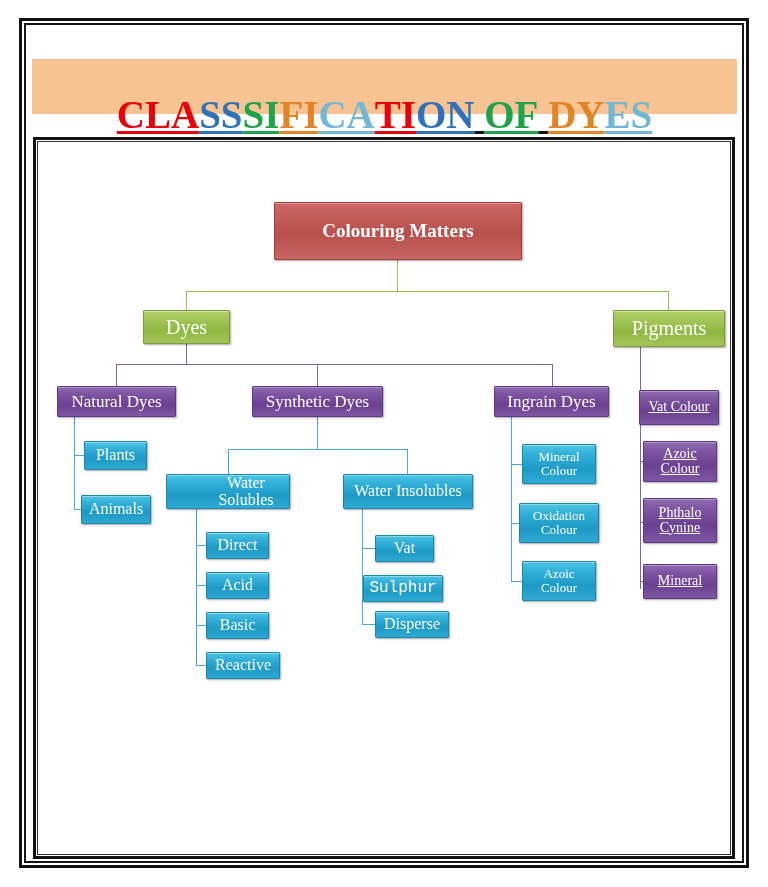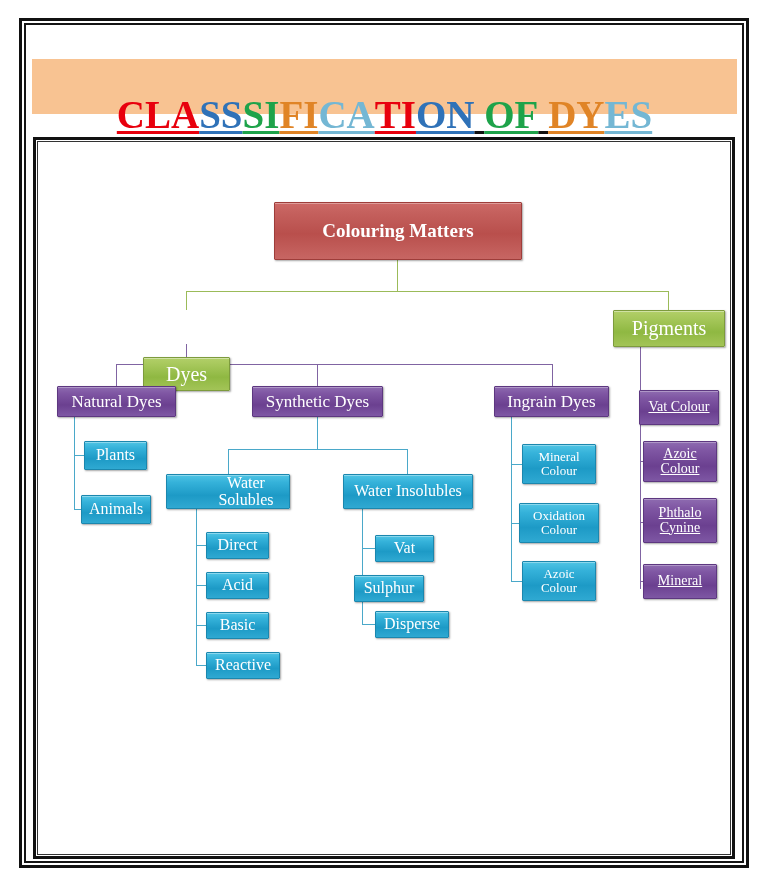--- a/index.html
+++ b/index.html
@@ -157,21 +157,21 @@
 
     <div class="ln v c-teal" style="left: 511px; top: 417px; height: 165px; background: rgb(74, 168, 201);"></div>
     <div class="ln h c-teal" style="left: 511px; top: 464px; width: 14px; background: rgb(74, 168, 201);"></div>
     <div class="ln h c-teal" style="left: 511px; top: 523px; width: 14px; background: rgb(74, 168, 201);"></div>
     <div class="ln h c-teal" style="left: 511px; top: 581px; width: 14px; background: rgb(74, 168, 201);"></div>
 
     <div class="node n-root" style="left:274px;top:202px;width:248px;height:58px;">
       <span class="lbl">Colouring Matters</span>
     </div>
 
-    <div class="node n-green" style="left:143px;top:310px;width:87px;height:34px;margin-top:47px;">
+    <div class="node n-green" style="left:143px;top:310px;width:87px;height:34px;">
       <span class="lbl">Dyes</span>
     </div>
 
     <div class="node n-green" style="left:613px;top:310px;width:112px;height:37px;">
       <span class="lbl">Pigments</span>
     </div>
 
     <div class="node n-purple" style="left:57px;top:386px;width:119px;height:31px;">
       <span class="lbl">Natural Dyes</span>
     </div>
@@ -220,21 +220,21 @@
     <div class="node n-teal small" style="left:206px;top:612px;width:63px;height:27px;">
       <span class="lbl">Basic</span>
     </div>
     <div class="node n-teal small" style="left:206px;top:652px;width:74px;height:27px;">
       <span class="lbl">Reactive</span>
     </div>
 
     <div class="node n-teal small" style="left:375px;top:535px;width:59px;height:27px;">
       <span class="lbl">Vat</span>
     </div>
-    <div class="node n-teal small" style="left:354px;top:575px;width:70px;height:27px;">
+    <div class="node n-teal small" style="left:363px;top:575px;width:80px;height:27px;font-family:Liberation Mono, monospace;">
       <span class="lbl">Sulphur</span>
     </div>
     <div class="node n-teal small" style="left:375px;top:611px;width:74px;height:27px;">
       <span class="lbl">Disperse</span>
     </div>
 
     <div class="node n-teal tiny" style="left:522px;top:444px;width:74px;height:40px;">
       <span class="lbl">Mineral<br>Colour</span>
     </div>
     <div class="node n-teal tiny" style="left:519px;top:503px;width:80px;height:40px;">

